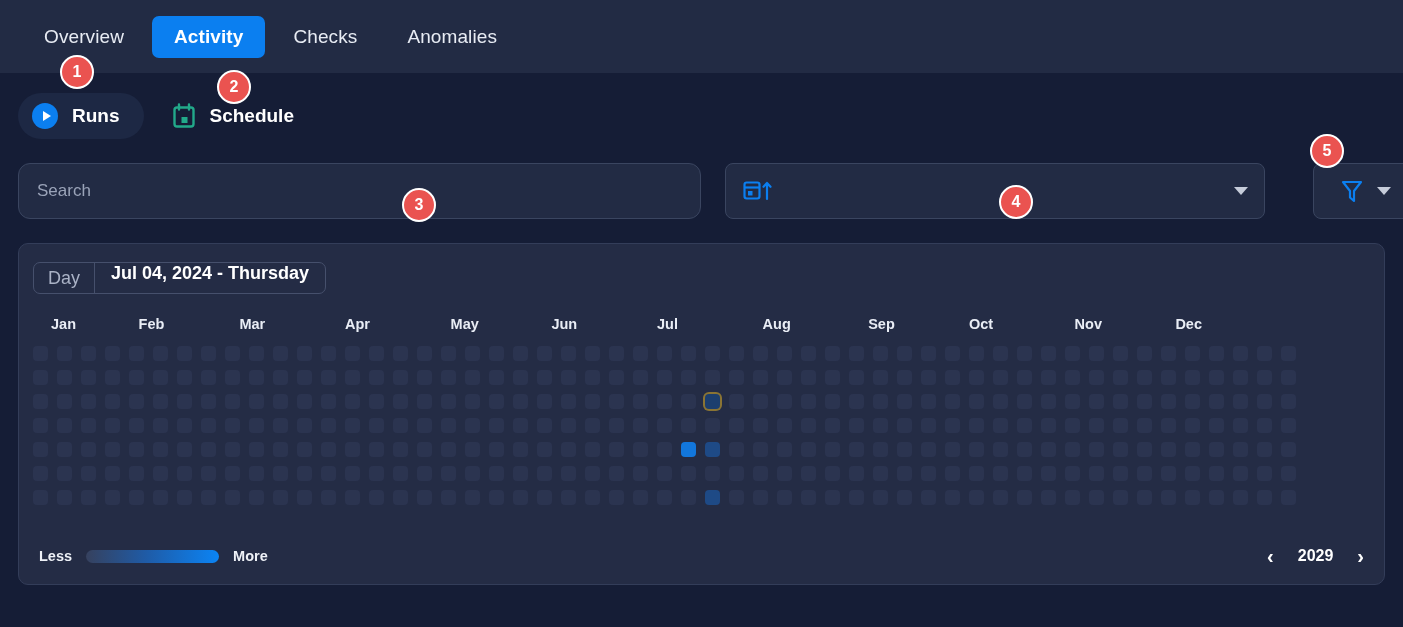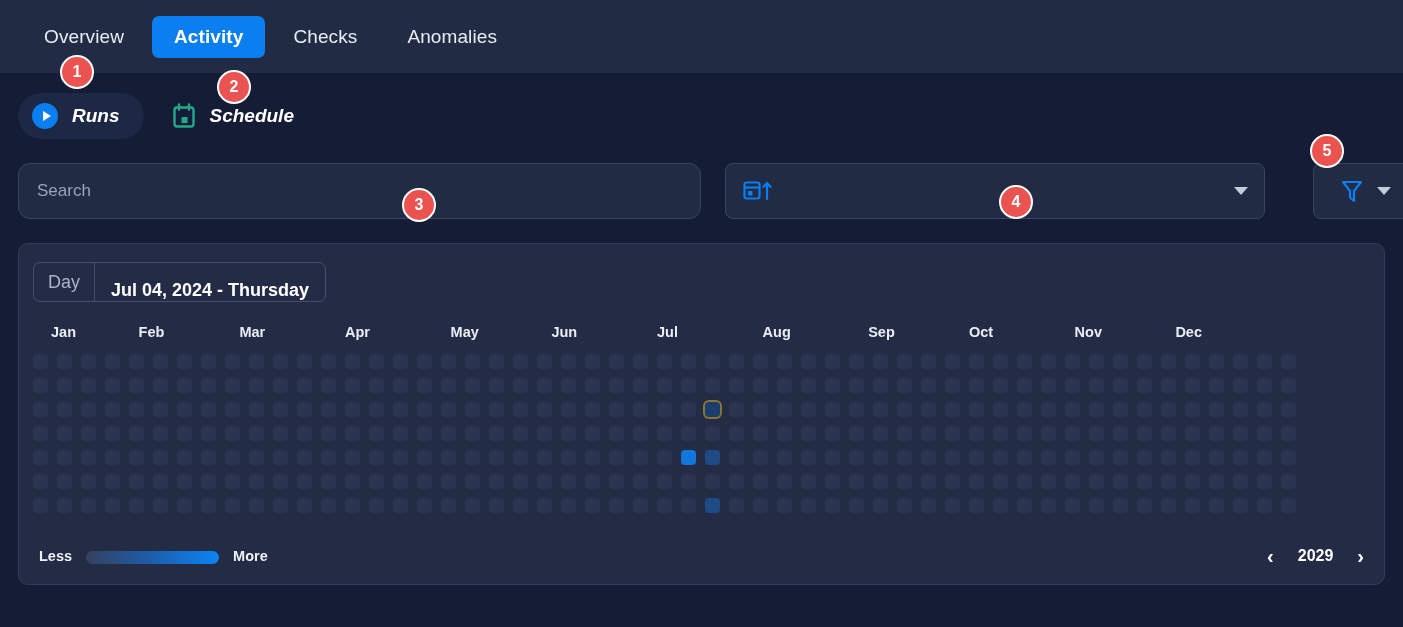--- a/index.html
+++ b/index.html
@@ -35,21 +35,20 @@
     font-weight: bold;
   }
 
   
   .subnav {
     display: flex;
     align-items: flex-end;
     padding: 20px 0 0 18px;
     gap: 14px;
     position: relative;
-    font-style: italic;
   }
   .seg {
     display: flex; align-items: center; gap: 14px;
     padding: 10px 24px 10px 14px;
     border-radius: 26px;
   }
   .seg.sel { background: #1d2844; }
   .seg-label { font-size: 19px; color: #ffffff; font-weight: bold; }
   .seg-label.dim { font-weight: bold; }
 
@@ -121,22 +120,22 @@
   .card {
     margin: 24px 18px 0 18px;
     background: #242c45;
     border: 1px solid #333d59;
     border-radius: 10px;
     height: 342px;
     padding: 18px 20px 0 14px;
     position: relative;
   }
   .daychip {
-    display: inline-flex; align-items: flex-end;
-    height: 40px;
+    display: inline-flex; align-items: flex-start;
+    height: 32px;
     border: 1px solid #46506c;
     border-radius: 7px;
     overflow: hidden;
   }
   .daychip .dk {
     color: #aab2c6; font-size: 18px; padding: 0 14px;
     border-right: 1px solid #46506c; height: 100%;
     display: flex; align-items: center;
   }
   .daychip .dv {
@@ -191,21 +190,21 @@
     background: #1c3e6e;
     box-shadow: 0 0 0 2px #8a7434;
   }
 
   
   .cardfoot {
     position: absolute;
     left: 20px; right: 20px; bottom: 18px;
     display: flex; align-items: center;
   }
-  .legend { display: flex; align-items: flex-end; gap: 14px; }
+  .legend { display: flex; align-items: center; gap: 14px; }
   .legend span { font-size: 14.5px; color: #eef1f7; font-weight: bold; }
   .legend .bar {
     width: 133px; height: 13px; border-radius: 7px;
     background: linear-gradient(90deg, #36415e 0%, #1f5ba6 45%, #0b84f5 100%);
   }
   .yearnav { margin-left: auto; display: flex; align-items: center; gap: 24px; }
   .yearnav .arw { color: #ffffff; font-size: 20px; font-weight: bold; line-height: 1; }
   .yearnav .yr { color: #ffffff; font-size: 16px; font-weight: bold; }
 
   

